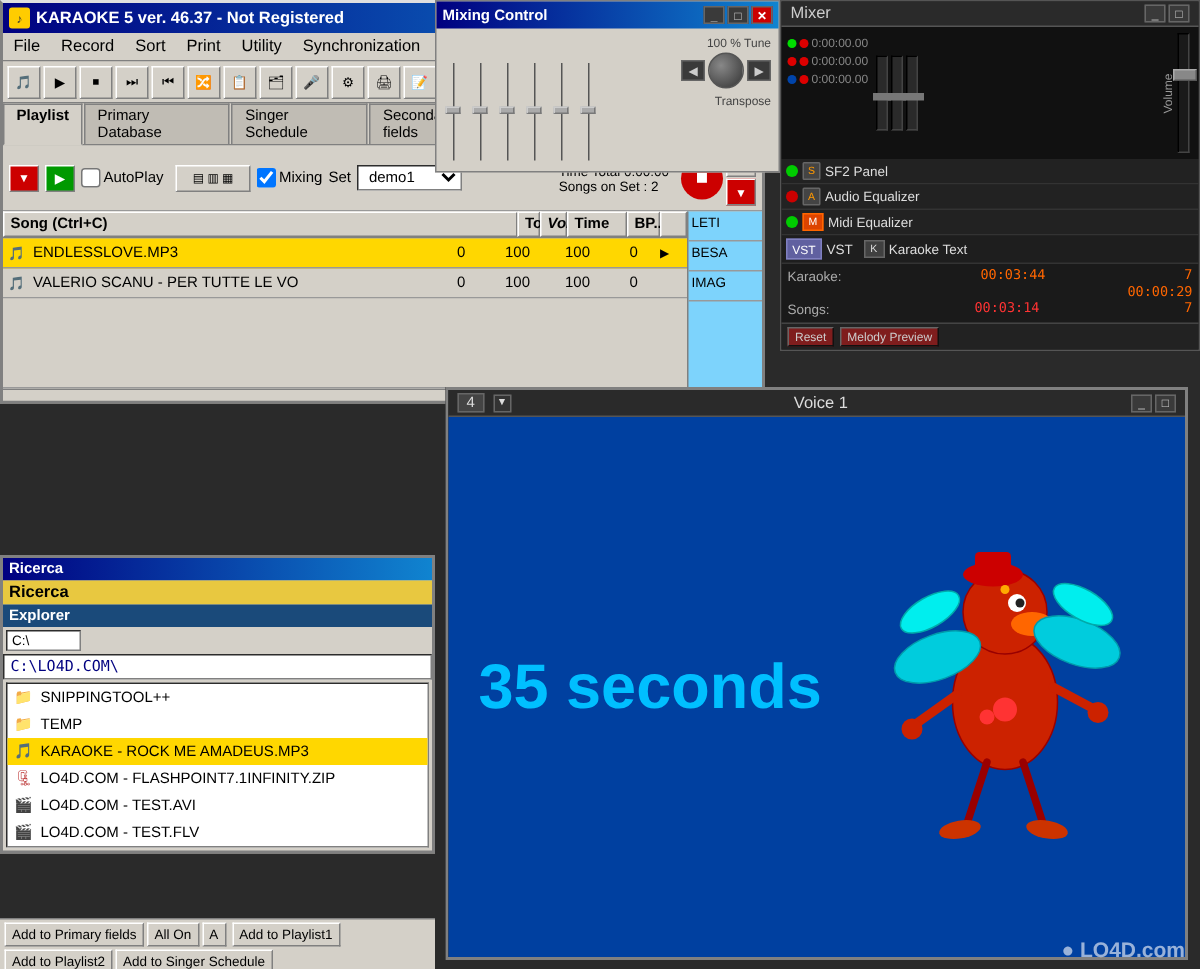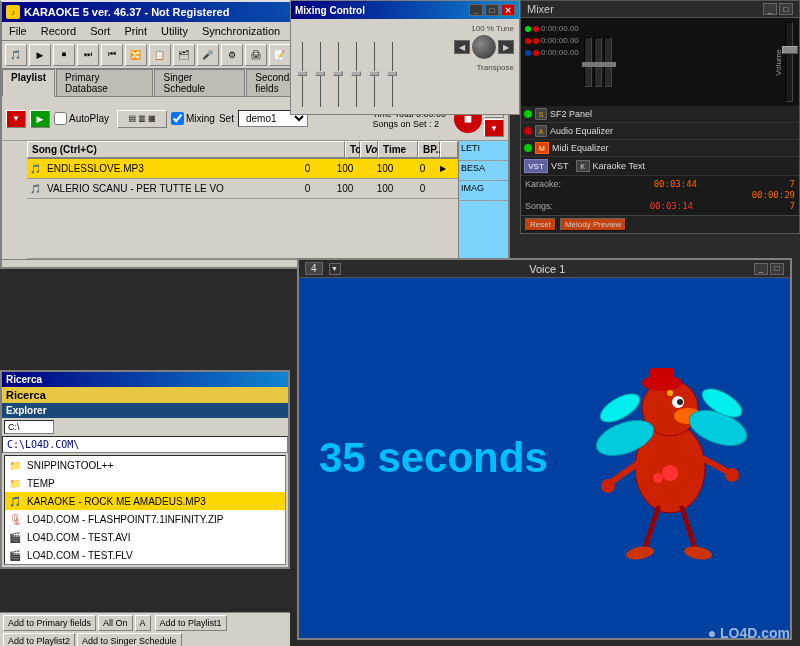--- a/index.html
+++ b/index.html
@@ -321,21 +321,21 @@
     
     .mixer-bottom {
       display: flex;
       align-items: center;
       gap: 4px;
       padding: 2px 4px;
       background: #222;
       border-top: 1px solid #444;
     }
     .reset-btn {
-      background: #c2410c;
+      background: #7f1d1d;
       border: 1px outset #666;
       color: #ccc;
       font-size: 8px;
       padding: 1px 4px;
       cursor: pointer;
     }
 
     
     .explorer-window {
       position: absolute;
@@ -490,21 +490,20 @@
       padding: 2px 4px;
       display: flex;
       align-items: center;
       justify-content: space-between;
       height: 18px;
     }
 
     
     .playlist-area {
       display: flex;
-      margin-left: 25px;
     }
   </style>
 </head>
 <body>
 
 <div class="karaoke-window">
 
   <div class="title-bar">
     <div class="title-bar-left">
       <div class="title-bar-icon">♪</div>

